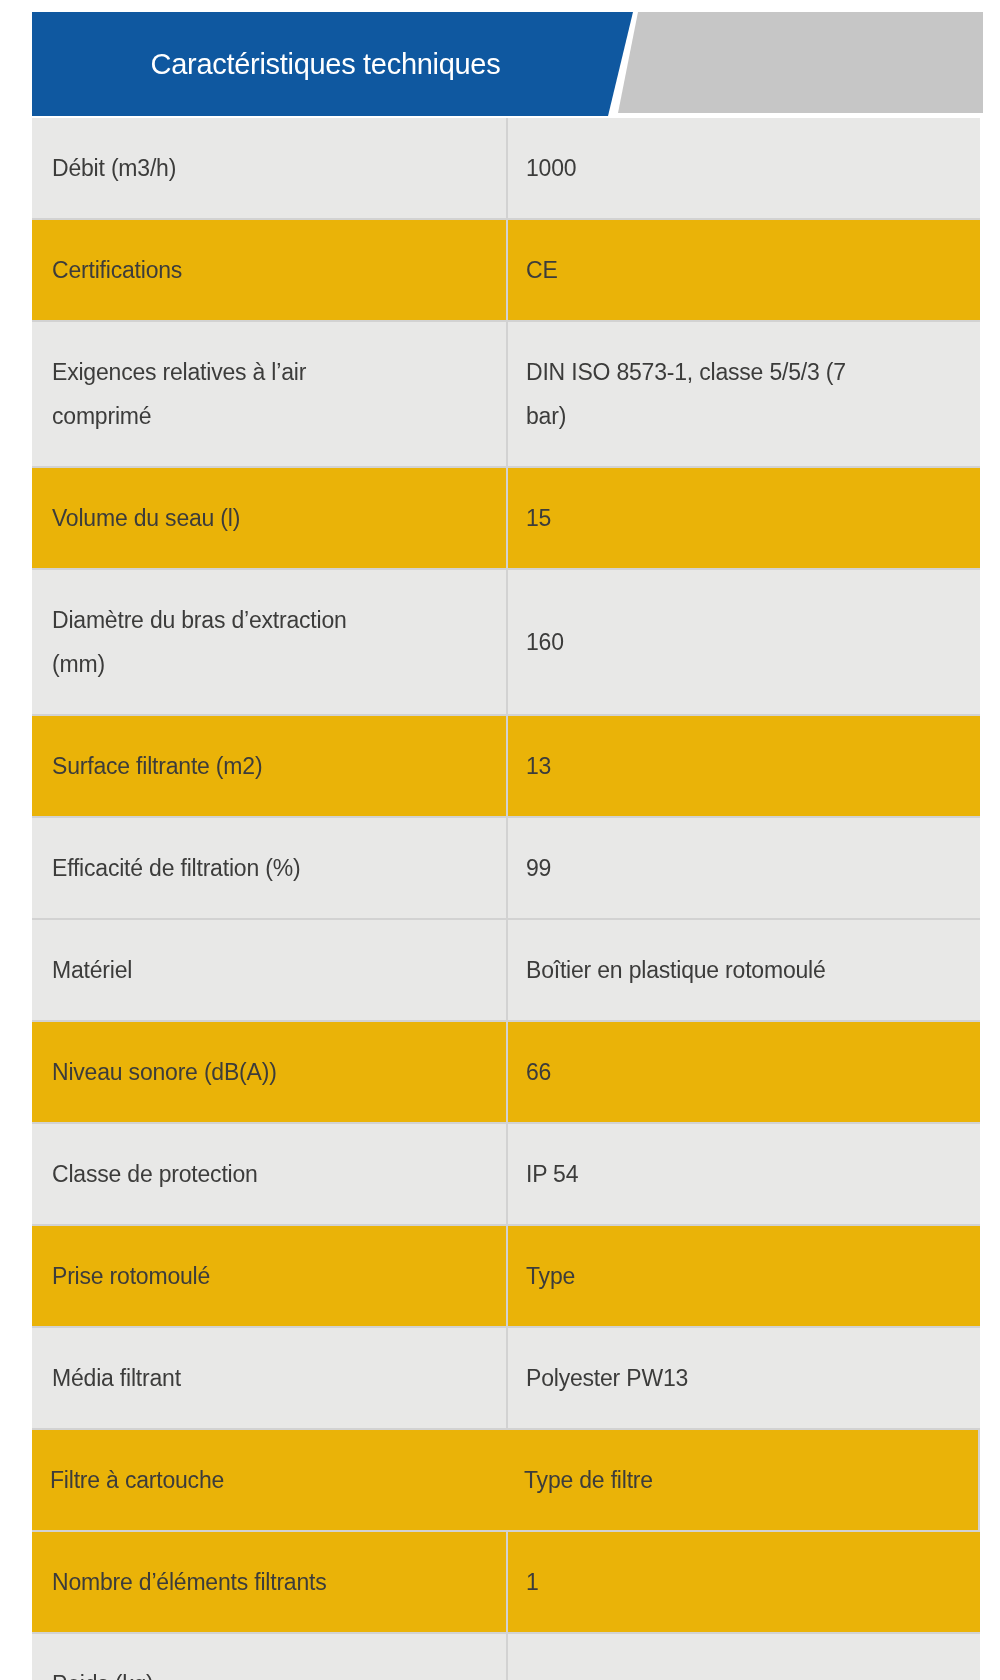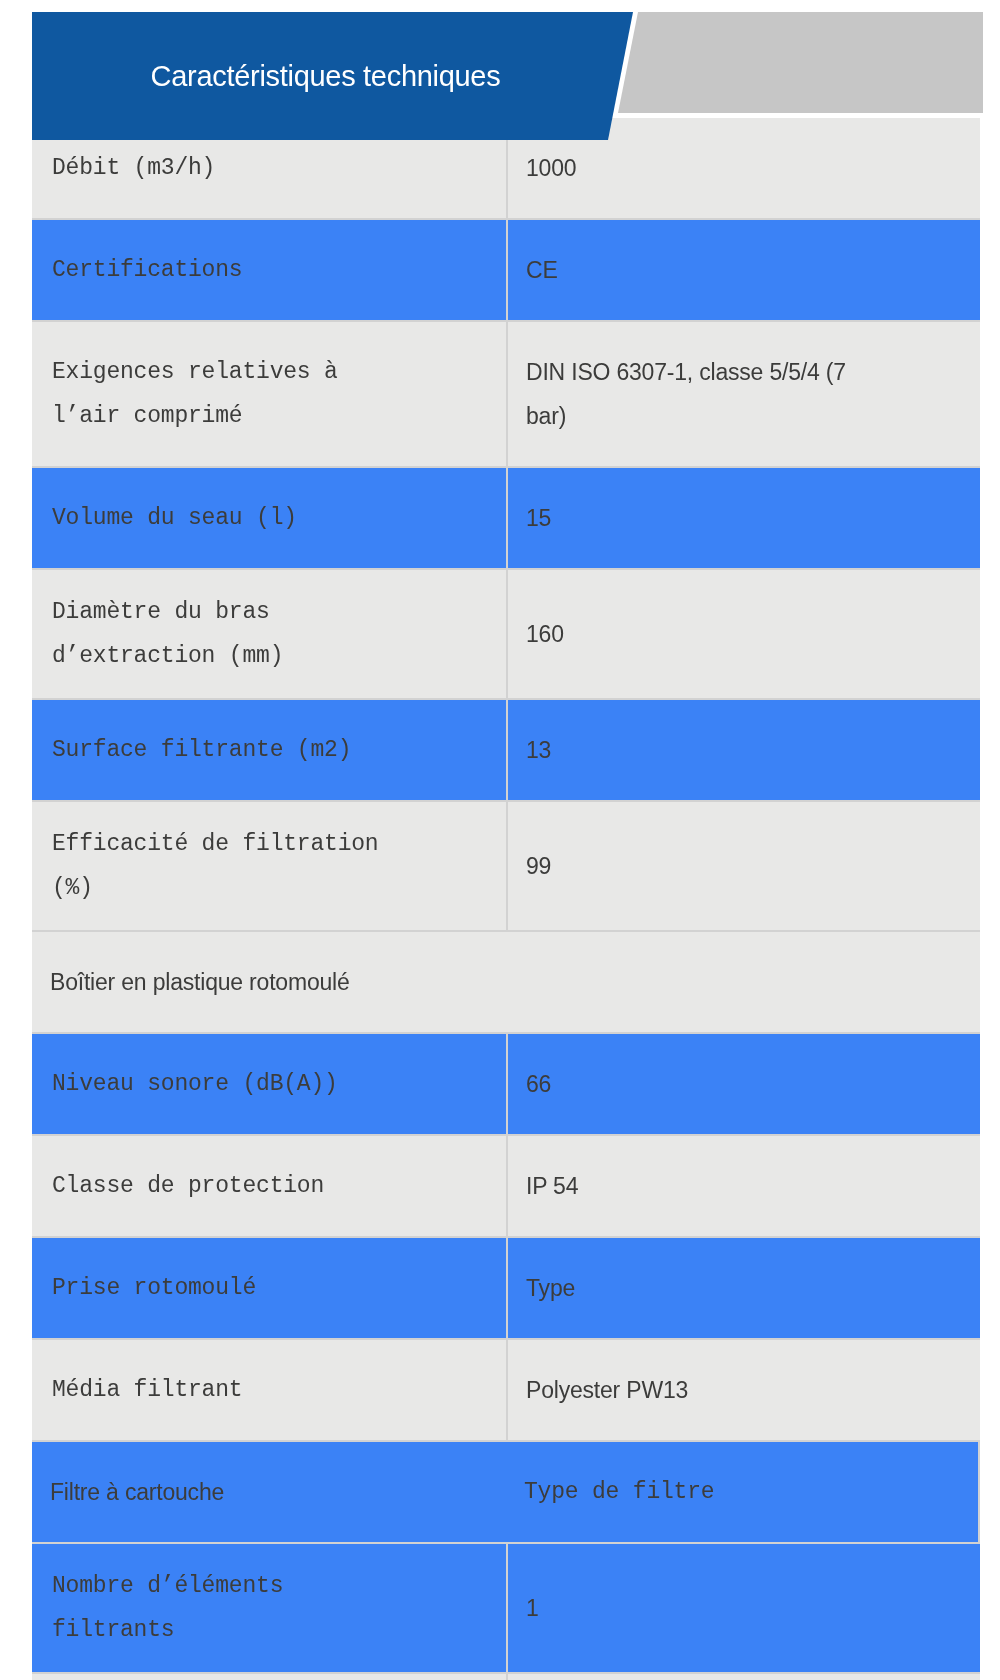--- a/index.html
+++ b/index.html
@@ -31,62 +31,61 @@
     width: 365px;
     height: 101px;
     background: #C6C6C6;
     clip-path: polygon(20px 0, 100% 0, 100% 100%, 0 100%);
   }
   .header-banner {
     position: absolute;
     left: 0;
     top: 0;
     width: 601px;
-    height: 128px;
+    height: 104px;
     background: #0F58A0;
     clip-path: polygon(0 0, 100% 0, calc(100% - 25px) 100%, 0 100%);
     display: flex;
     align-items: center;
     justify-content: center;
   }
   .header-title {
     color: #FFFFFF;
     font-size: 29px;
     letter-spacing: -0.3px;
     padding-right: 14px;
     white-space: nowrap;
   }
   
   .spec-table {
     margin: 2px 0 0 32px;
     width: 948px;
   }
   .row {
     display: flex;
-    background: #3b82f6;
+    background: #eab308;
     border-bottom: 2px solid #D2D2D2;
     min-height: 84px;
   }
   .row.alt {
     background: #E8E8E7;
   }
   .cell {
     display: flex;
     align-items: center;
     box-sizing: border-box;
     color: #3C3C3B;
     font-size: 23px;
     line-height: 44px;
     letter-spacing: -0.2px;
   }
   .cell.label {
     width: 476px;
-    padding: 20px 20px;
+    padding: 28px 20px;
     border-right: 2px solid #D2D2D2;
-    font-family: Liberation Mono, monospace;
   }
   .cell.value {
     flex: 1;
     padding: 28px 18px;
   }
   .cell.label span { display: inline-block; max-width: 350px; }
   .cell.value span { display: inline-block; max-width: 365px; }
 </style>
 </head>
 <body>
@@ -118,21 +117,21 @@
       <div class="cell value">
           <span>CE</span>
         </div>
     </div>
 
     <div class="row alt">
       <div class="cell label">
           <span>Exigences relatives à l’air comprimé</span>
         </div>
       <div class="cell value">
-          <span>DIN ISO 6307-1, classe 5/5/4 (7 bar)</span>
+          <span>DIN ISO 8573-1, classe 5/5/3 (7 bar)</span>
         </div>
     </div>
 
     <div class="row">
       <div class="cell label">
           <span>Volume du seau (l)</span>
         </div>
       <div class="cell value">
           <span>15</span>
         </div>
@@ -160,20 +159,23 @@
       <div class="cell label">
           <span>Efficacité de filtration (%)</span>
         </div>
       <div class="cell value">
           <span>99</span>
         </div>
     </div>
 
 
     <div class="row alt">
+      <div class="cell label">
+          <span>Matériel</span>
+        </div>
       <div class="cell value">
           <span>Boîtier en plastique rotomoulé</span>
         </div>
     </div>
 
     <div class="row">
       <div class="cell label">
           <span>Niveau sonore (dB(A))</span>
         </div>
       <div class="cell value">

